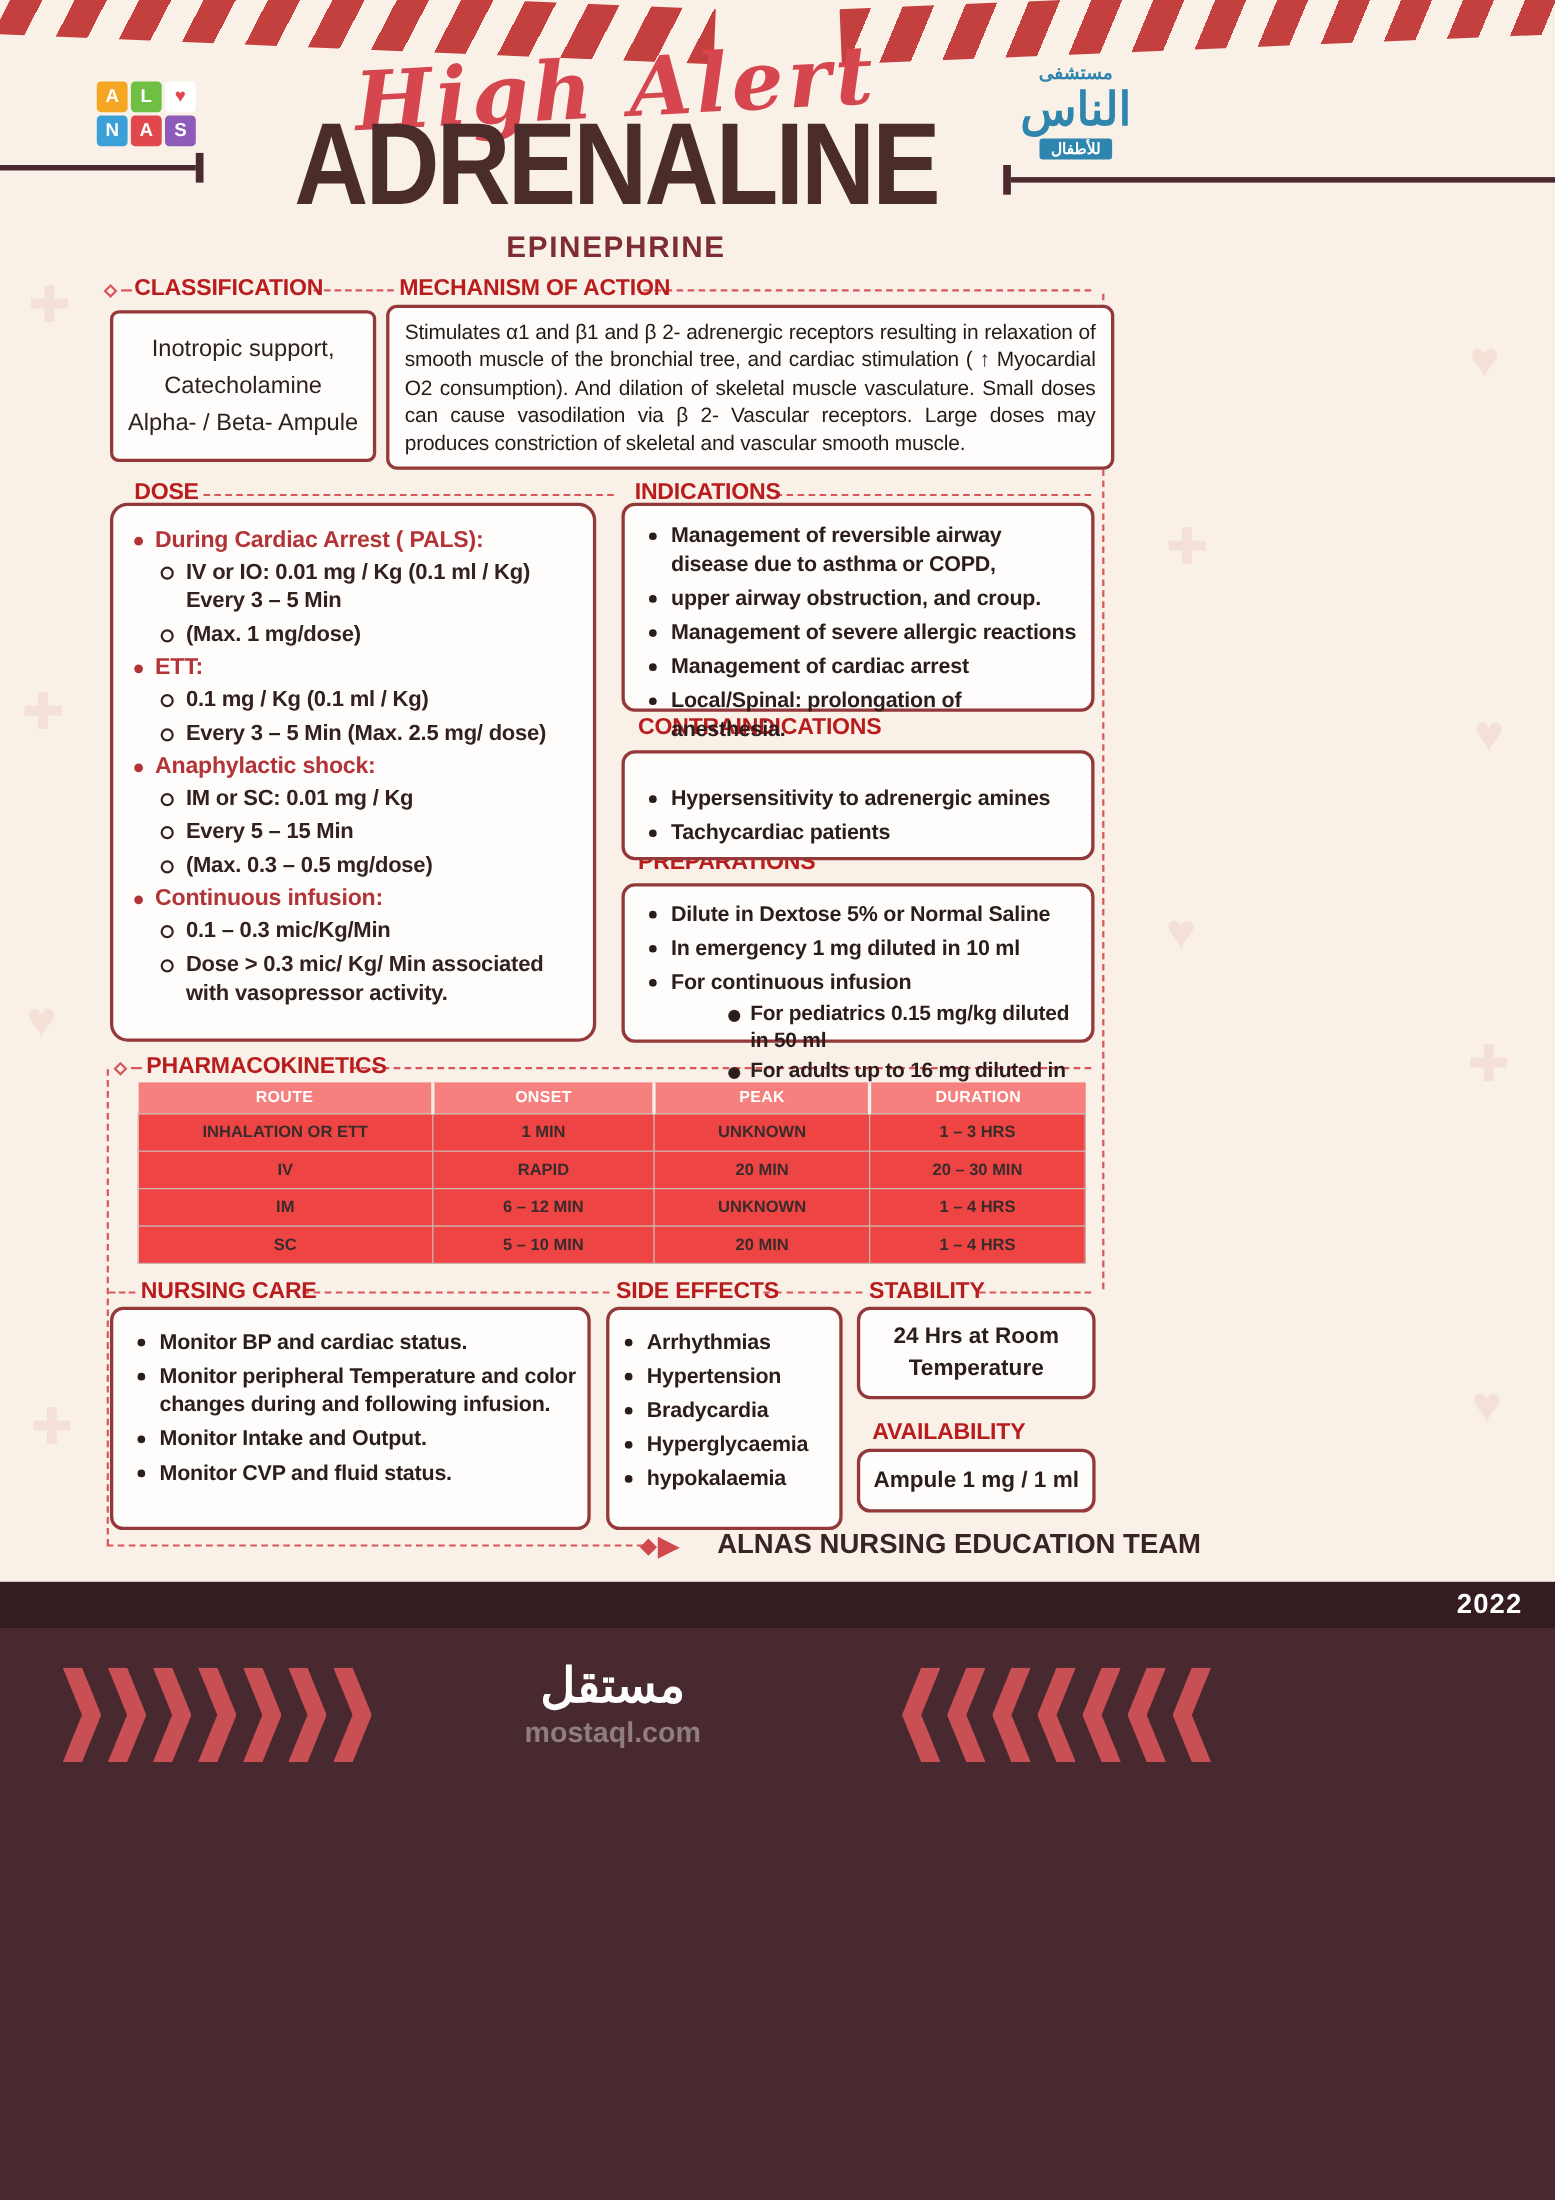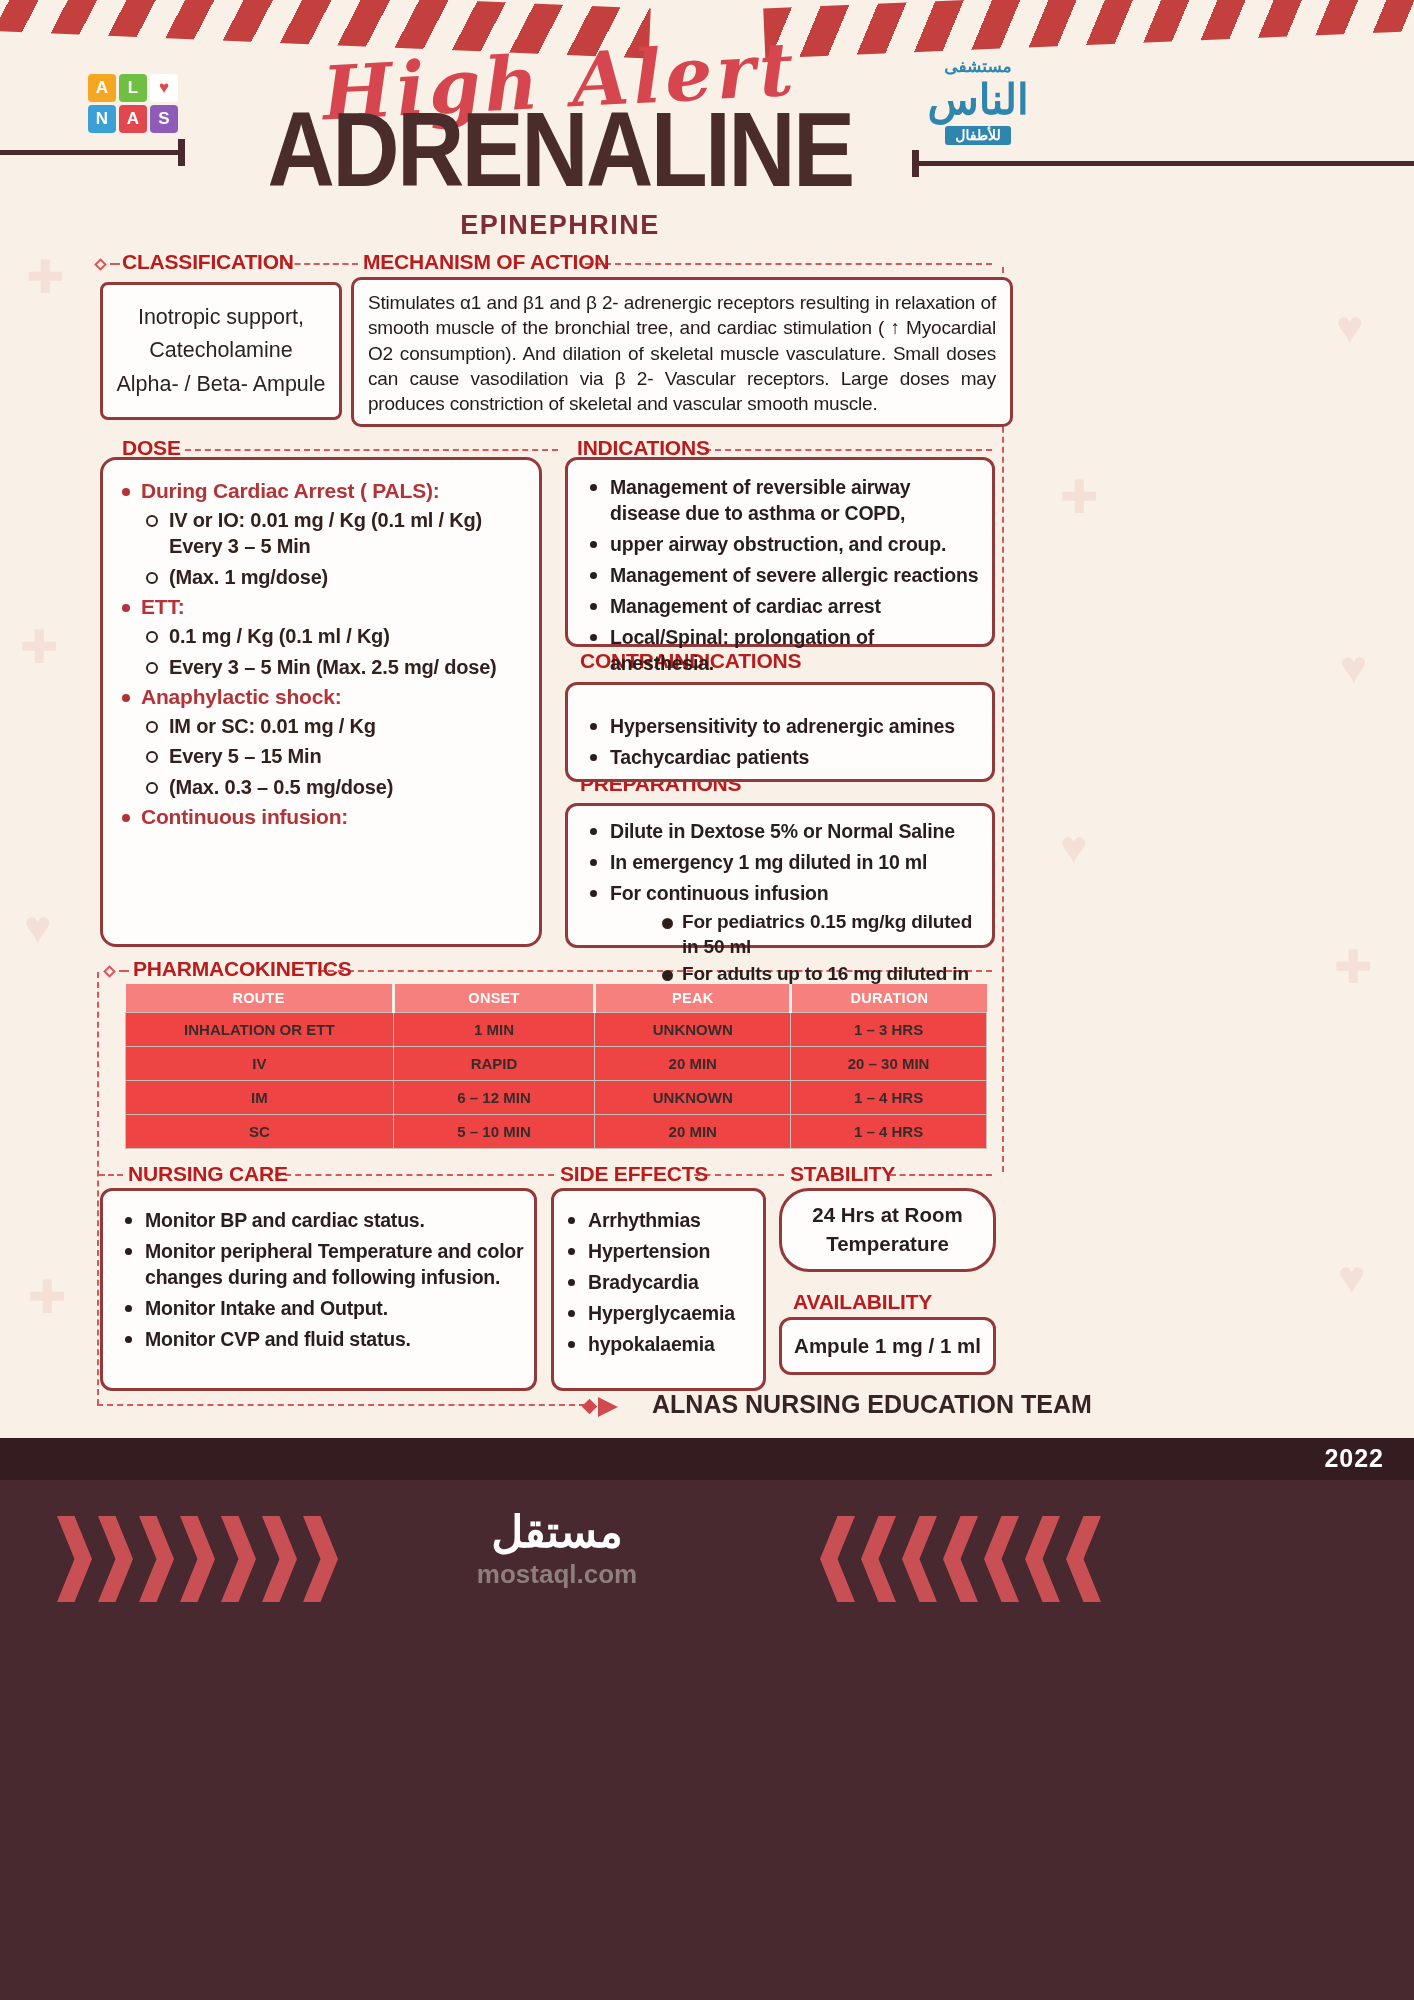--- a/index.html
+++ b/index.html
@@ -98,21 +98,21 @@
   .pk-table th:last-child { border-right:none; }
   .pk-table td { background:#ef4444; text-align:center; font-size:15px; font-weight:700;
     color:#3a2b2b; padding:8px 2px; border:1.5px solid #c7beb8; }
 
   .nursing-box { left:100px; top:1188px; width:437px; height:203px; padding:12px 10px; }
   .nursing-box li { margin:9px 0; font-size:20px; }
   .side-box { left:551px; top:1188px; width:215px; height:203px; padding:12px 2px; }
   .side-box li { margin:9px 0; font-size:20px; }
   .stab-box { left:779px; top:1188px; width:217px; height:84px; display:flex; align-items:center;
     justify-content:center; text-align:center; font-size:20.5px; font-weight:600;
-    color:#2b1d1d; padding:16px 18px; line-height:1.4;border-radius:30px; }
+    color:#2b1d1d; padding:16px 18px; line-height:1.4; }
   .avail-box { left:779px; top:1317px; width:217px; height:58px; display:flex; align-items:center;
     justify-content:center; font-size:20.5px; font-weight:600; color:#2b1d1d; }
 
   
   .arrow-tri { position:absolute; left:598px; top:1397px; width:0; height:0;
     border-left:20px solid #d0494e; border-top:10px solid transparent;
     border-bottom:10px solid transparent; }
   .arrow-dia { position:absolute; left:584px; top:1401px; width:11px; height:11px;
     background:#d0494e; transform:rotate(45deg); }
   .team-text { position:absolute; left:652px; top:1390px; font-size:25px; font-weight:800;
@@ -230,20 +230,24 @@
     <div class="dose-group">
       <div class="dose-h">Anaphylactic shock:</div>
       <ul class="subs">
         <li>IM or SC: 0.01 mg / Kg</li>
         <li>Every 5 – 15 Min</li>
         <li>(Max. 0.3 – 0.5 mg/dose)</li>
       </ul>
     </div>
     <div class="dose-group">
       <div class="dose-h">Continuous infusion:</div>
+      <ul class="subs">
+        <li>0.1 – 0.3 mic/Kg/Min</li>
+        <li>Dose &gt; 0.3 mic/ Kg/ Min associated with vasopressor activity.</li>
+      </ul>
     </div>
   </div>
 
   <div class="box ind-box">
     <ul class="blist">
       <li>Management of reversible airway disease due to asthma or COPD,</li>
       <li>upper airway obstruction, and croup.</li>
       <li>Management of severe allergic reactions</li>
       <li>Management of cardiac arrest</li>
       <li>Local/Spinal: prolongation of anesthesia.</li>

